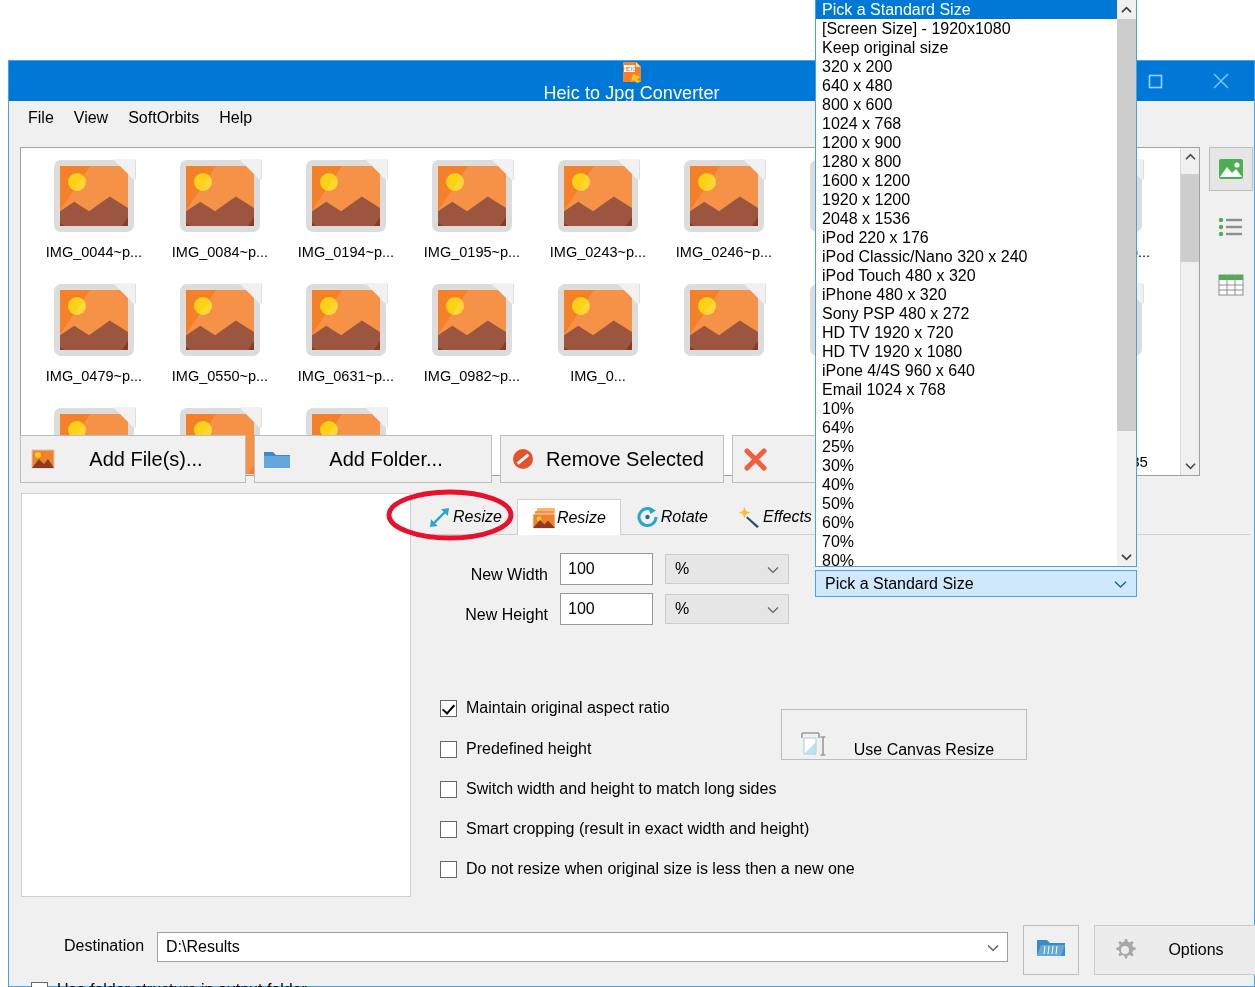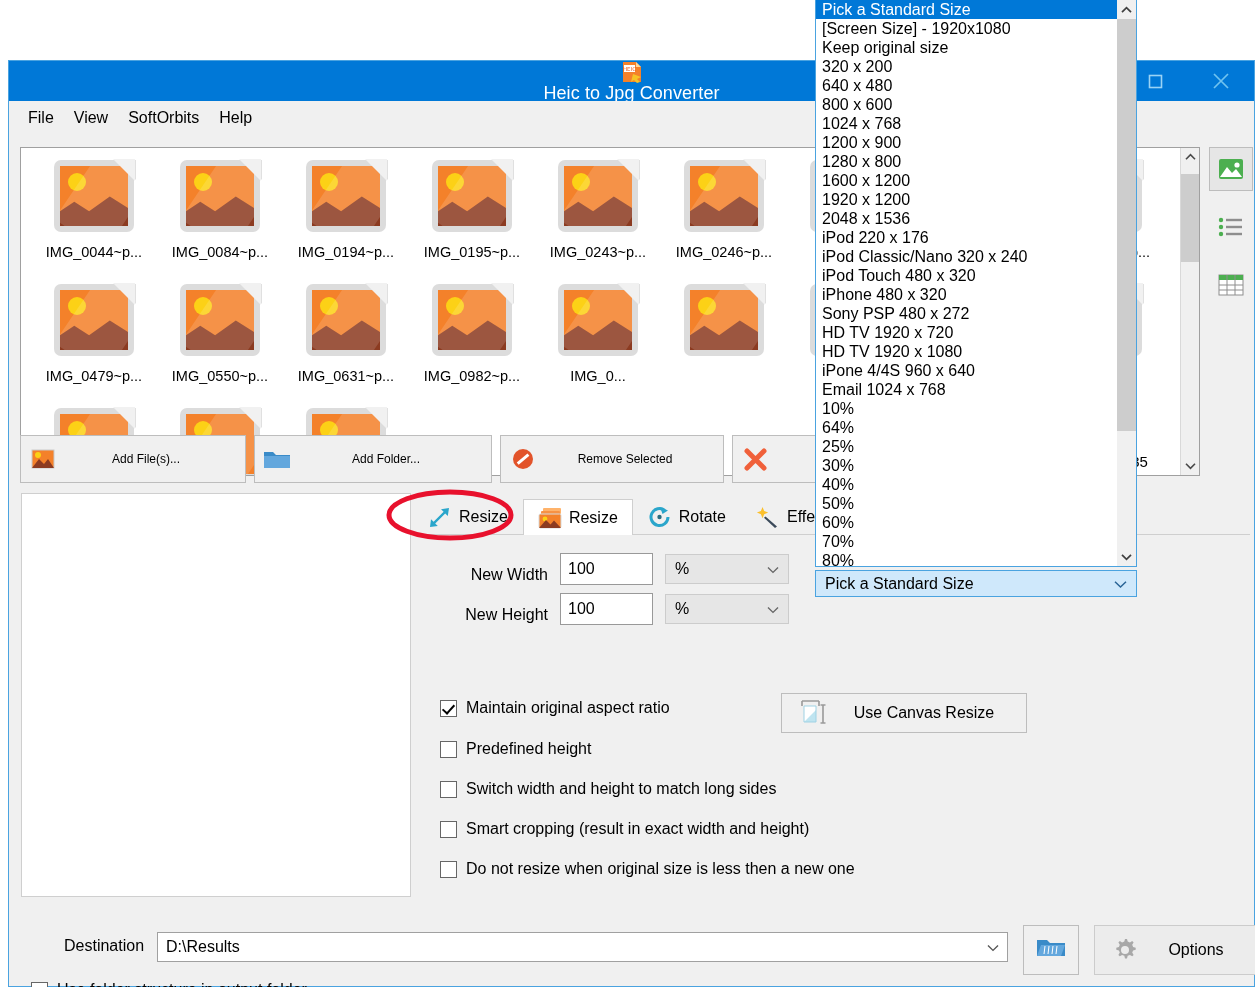--- a/index.html
+++ b/index.html
@@ -129,45 +129,46 @@
   
   #toolbar-row {
     position: absolute; left: 11px; top: 374px; height: 48px;
     display: flex; gap: 8px;
   }
   .tool-btn {
     height: 48px; background: #f0f0f0; border: 1px solid #bdbdbd;
     display: flex; align-items: center; box-sizing: border-box;
   }
   .tool-ico { width: 44px; display: flex; justify-content: center; align-items: center; }
-  .tool-lbl { font-size: 12px; color: #000; padding-right: 18px; }
+  .tool-lbl { font-size: 20px; color: #000; padding-right: 18px; }
 
   #file-count {
     position: absolute; left: 1093px; top: 392px;
     font-size: 15px; color: #000;
   }
 
   
   #preview-pane {
     position: absolute; left: 12px; top: 432px;
     width: 390px; height: 404px;
     background: #ffffff; border: 1px solid #cfcfcf; box-sizing: border-box;
   }
 
   
   #tab-strip {
     position: absolute; left: 404px; top: 437px; right: 4px; height: 36px;
     border-bottom: 1px solid #cfcfcf;
     display: flex; align-items: flex-end;
   }
   .tab {
-    height: 35px; display: flex; align-items: center; gap: 7px;
+    height: 35px; display: flex; align-items: center; gap: 1px;
     padding: 0 14px; font-size: 16px; color: #000;
     border: 1px solid transparent; border-bottom: none;
     box-sizing: border-box;
+    font-style: italic;
   }
   .tab.selected {
     background: #ffffff; border-color: #cfcfcf;
     position: relative; z-index: 2; margin-bottom: -1px; height: 36px;
   }
   .tab-ico { width: 24px; height: 22px; position: relative; flex: 0 0 auto; }
 
   
   #resize-form { position: absolute; left: 404px; top: 480px; right: 0; bottom: 0; }
   .form-row { position: absolute; display: flex; align-items: center; }
@@ -192,24 +193,24 @@
     box-sizing: border-box; position: relative; flex: 0 0 auto;
   }
   .chkbox.checked::after {
     content: ""; position: absolute; left: 4px; top: 1px;
     width: 5px; height: 10px; border: solid #000;
     border-width: 0 2px 2px 0; transform: rotate(42deg);
   }
   .chk-lbl { font-size: 16px; color: #000; }
 
   #canvas-resize-btn {
-    position: absolute; left: 368px; top: 152px;
-    width: 246px; height: 40px;
+    position: absolute; left: 368px; top: 168px;
+    width: 246px; height: 51px;
     background: #f0f0f0; border: 1px solid #bdbdbd; box-sizing: border-box;
-    display: flex; align-items: center;
+    display: flex; align-items: flex-end;
   }
 
   
   #dest-label { position: absolute; left: 55px; top: 876px; font-size: 16px; color: #000; }
   #dest-combo {
     position: absolute; left: 148px; top: 871px; width: 851px; height: 30px;
     background: #fff; border: 1px solid #a0a0a0; box-sizing: border-box;
     display: flex; align-items: center; justify-content: space-between;
     padding: 0 8px; font-size: 16px; color: #000;
   }

